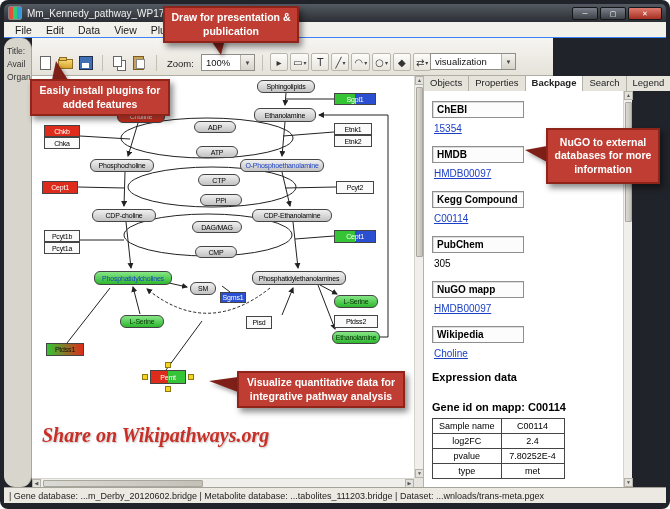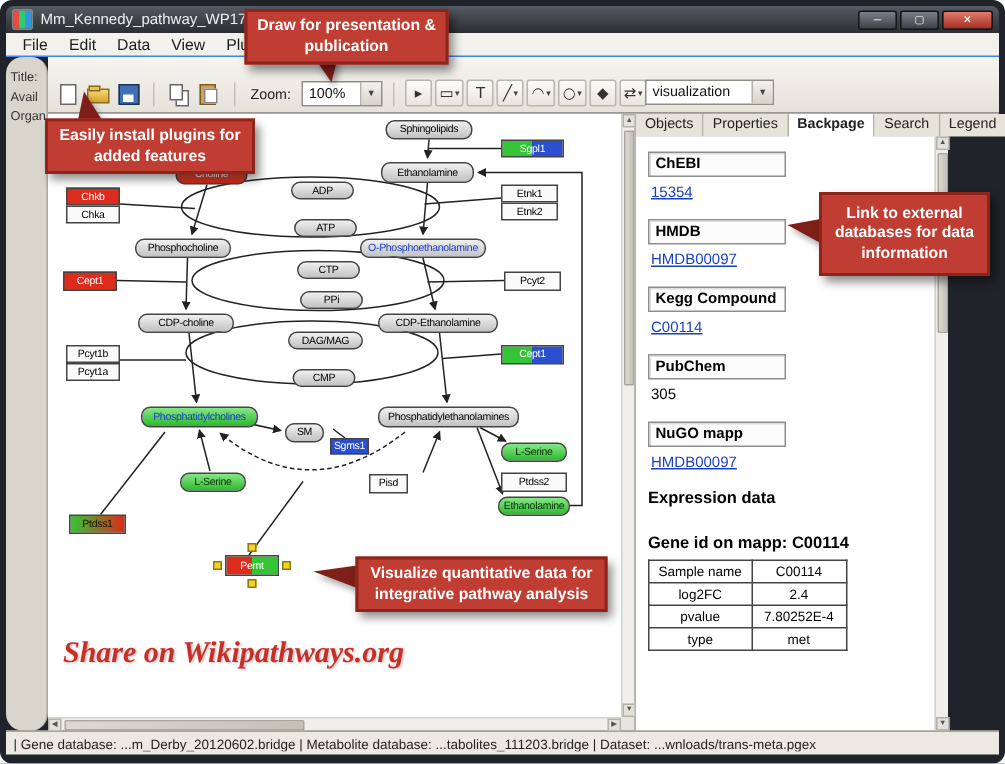--- a/index.html
+++ b/index.html
@@ -22,21 +22,21 @@
   .menubar{position:absolute;left:4px;top:22px;width:662px;height:16px;background:#f3f1ec;
     border-bottom:1px solid #3b82f6;display:flex;align-items:center;padding-left:4px;box-sizing:border-box;}
   .menu-item{font-size:10.5px;color:#1b1b1b;padding:1px 7px;cursor:default;}
 
   
   .leftcol{position:absolute;left:4px;top:38px;width:28px;height:449px;background:#d8d5cd;
     border-right:1px solid #aaa79f;box-sizing:border-box;padding-top:7px;overflow:hidden;border-radius:11px;}
   .leftcol div{font-size:8.5px;color:#333;padding:1px 0 2px 3px;white-space:nowrap;}
 
   
-  .toolbar{position:absolute;left:32px;top:38px;width:634px;height:38px;
+  .toolbar{position:absolute;left:32px;top:38px;width:521px;height:38px;
     background:linear-gradient(#f7f5f1,#e5e2da);border-bottom:1px solid #b0ada5;
     display:flex;align-items:flex-end;gap:4px;padding:0 0 3px 4px;box-sizing:border-box;}
   .icbtn{border:1px solid transparent;background:transparent;padding:0;width:19px;height:19px;
     display:flex;align-items:center;justify-content:center;}
   .ic{position:relative;width:15px;height:15px;display:block;}
   .ic-new::before{content:"";position:absolute;left:2px;top:1px;width:9px;height:12px;background:#fff;border:1px solid #666;}
   .ic-open::before{content:"";position:absolute;left:0;top:4px;width:13px;height:8px;
     background:linear-gradient(#f7d774,#d9a62e);border:1px solid #8a6d1f;}
   .ic-open::after{content:"";position:absolute;left:1px;top:2px;width:6px;height:2px;background:#e9c35a;border:1px solid #8a6d1f;}
   .ic-save::before{content:"";position:absolute;left:1px;top:1px;width:12px;height:12px;background:#3f6fb5;border:1px solid #22304a;}
@@ -330,20 +330,24 @@
             <a class="sec-v link" href="#">C00114</a>
           </div>
           <div class="sec">
             <div class="sec-h">PubChem</div>
             <div class="sec-v">305</div>
           </div>
           <div class="sec">
             <div class="sec-h">NuGO mapp</div>
             <a class="sec-v link" href="#">HMDB00097</a>
           </div>
+          <div class="sec">
+            <div class="sec-h">Wikipedia</div>
+            <a class="sec-v link" href="#">Choline</a>
+          </div>
         </div>
       <div class="exp-title">Expression data</div>
       <div class="geneid">Gene id on mapp: C00114</div>
       <table class="exp-table">
         <tbody id="exp-tbody">
             <tr>
               <td>Sample name</td>
               <td>C00114</td>
             </tr>
             <tr>
@@ -371,21 +375,21 @@
   <div class="statusbar">
     <div class="status-text">| Gene database: ...m_Derby_20120602.bridge | Metabolite database: ...tabolites_111203.bridge | Dataset: ...wnloads/trans-meta.pgex</div>
   </div>
 
   <div class="callout" style="left:163px;top:6px;width:136px;min-height:33px;">Draw for presentation &amp; publication</div>
   <div class="tail tail-draw"></div>
 
   <div class="callout" style="left:30px;top:79px;width:140px;min-height:32px;">Easily install plugins for added features</div>
   <div class="tail tail-plugins"></div>
 
-  <div class="callout" style="left:546px;top:128px;width:114px;min-height:56px;">Link  to external databases  for data information</div>
+  <div class="callout" style="left:546px;top:128px;width:114px;min-height:56px;">NuGO  to external databases  for more information</div>
   <div class="tail tail-link"></div>
 
   <div class="callout" style="left:237px;top:371px;width:168px;min-height:34px;">Visualize quantitative data  for integrative pathway analysis</div>
   <div class="tail tail-vis"></div>
 
   <div class="share">Share on Wikipathways.org</div>
 
 </div>
 
 </body></html>

